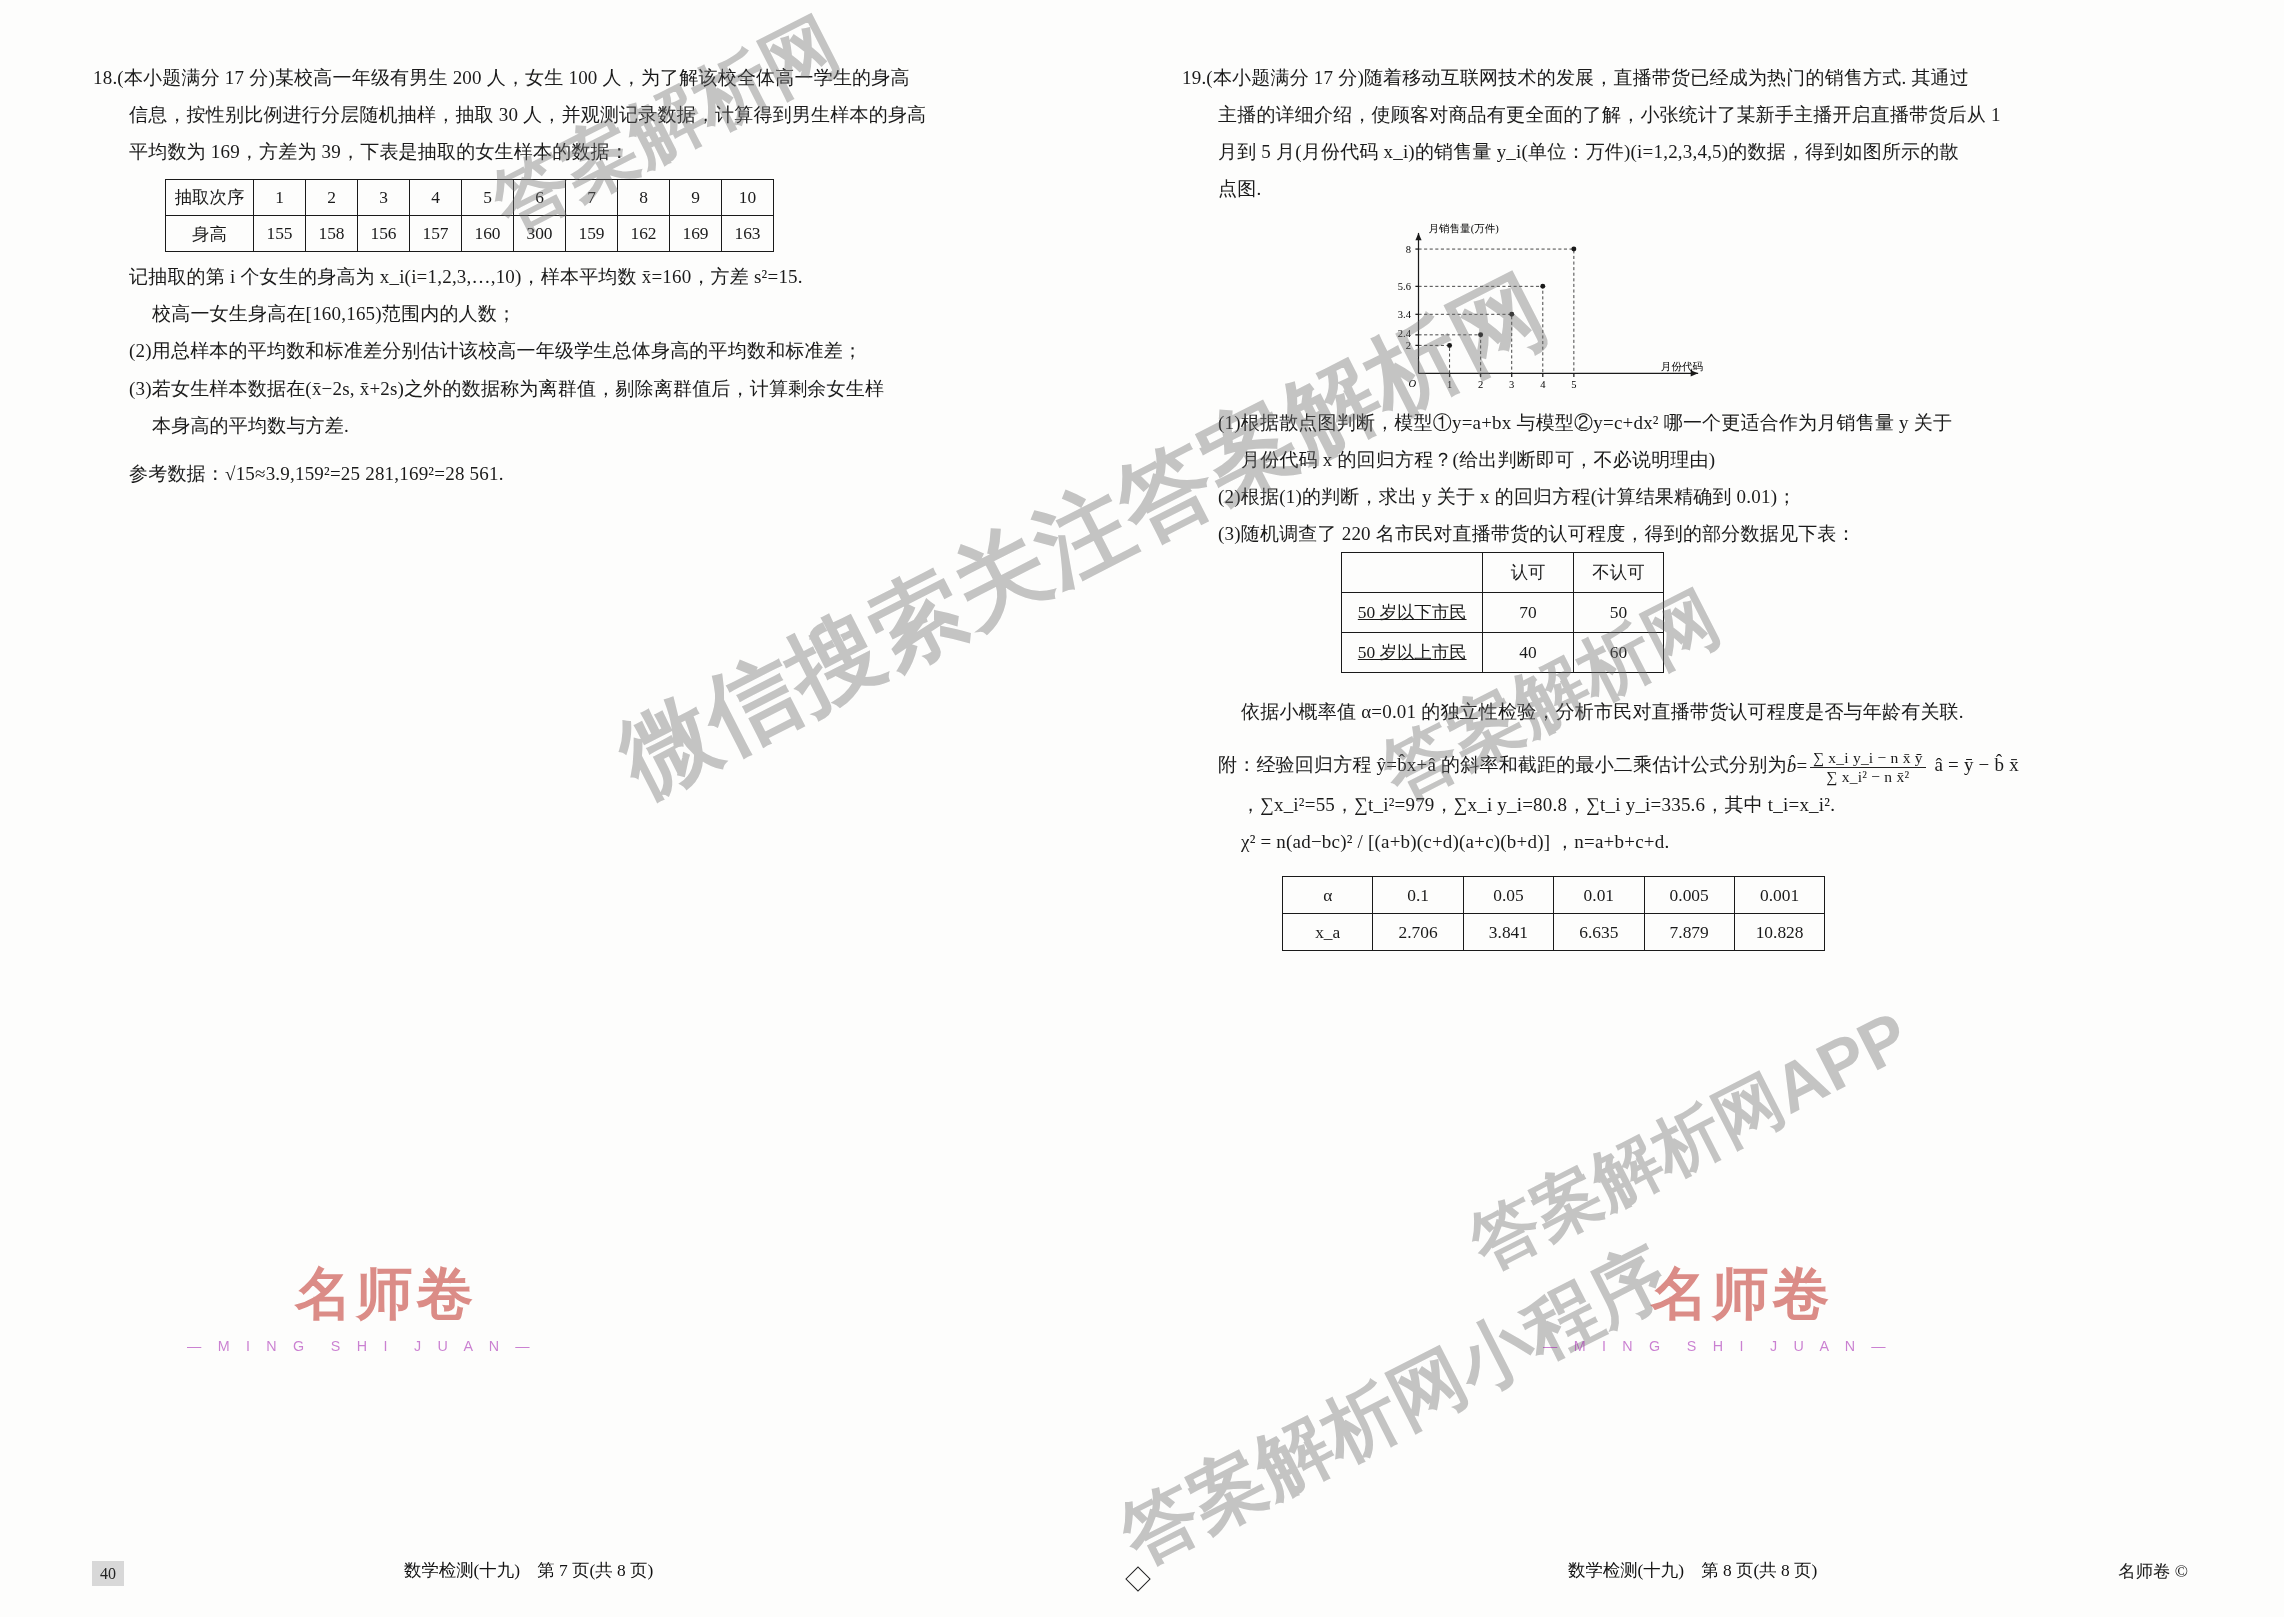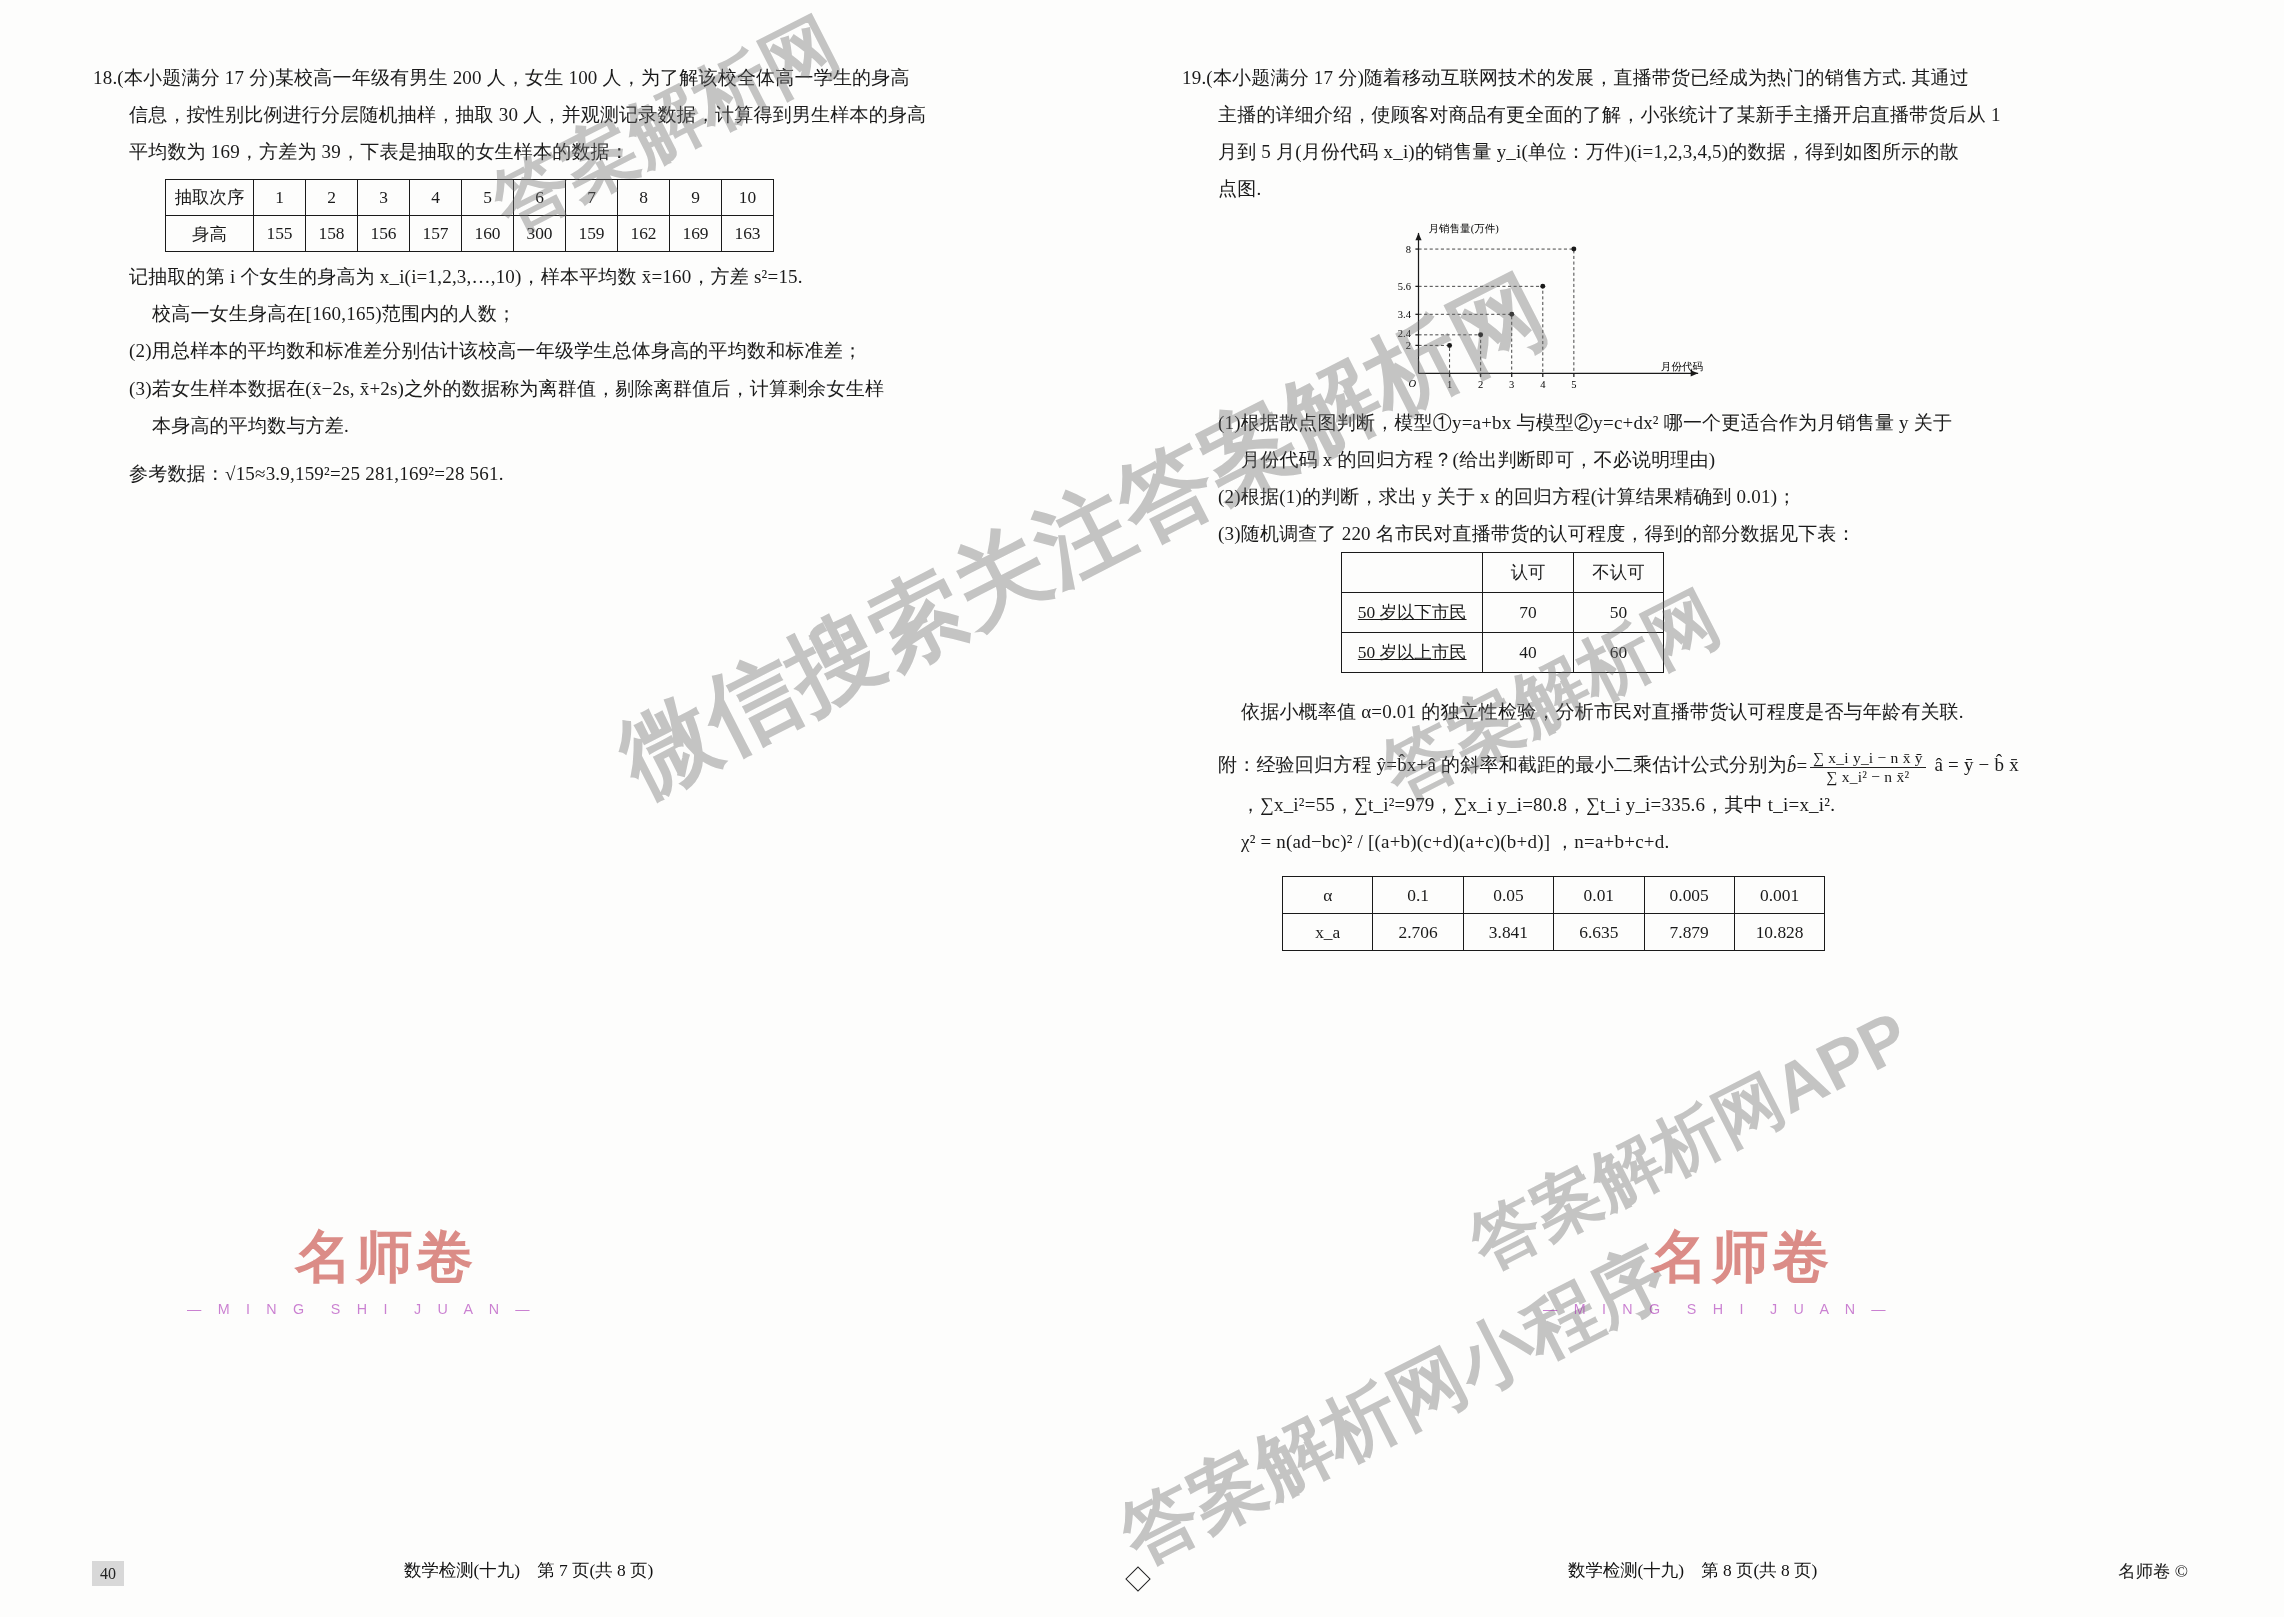--- a/index.html
+++ b/index.html
@@ -126,20 +126,21 @@
   .wm1{ left:479px; top:75px; font-size:75px; transform:rotate(-27deg); }
   .wm2{ left:1369px; top:647px; font-size:73px; transform:rotate(-27deg); }
   .wm3{ left:572px; top:473px; font-size:93px; transform:rotate(-27deg); }
   .wm4{ left:1095px; top:1356px; font-size:75px; transform:rotate(-27deg); }
   .wm5{ left:1450px; top:1095px; font-size:68px; transform:rotate(-27deg); }
 
   .logo{
     position:absolute;
     width:398px;height:93px;
     opacity:0.55;
+    margin-top:37px;
   }
   .logo .lg-main{
     font-family:"Liberation Sans", sans-serif;
     font-weight:700;
     font-size:57px;
     color:#c03028;
     letter-spacing:3.7px;
     text-align:center;
   }
   .logo .lg-sub{

